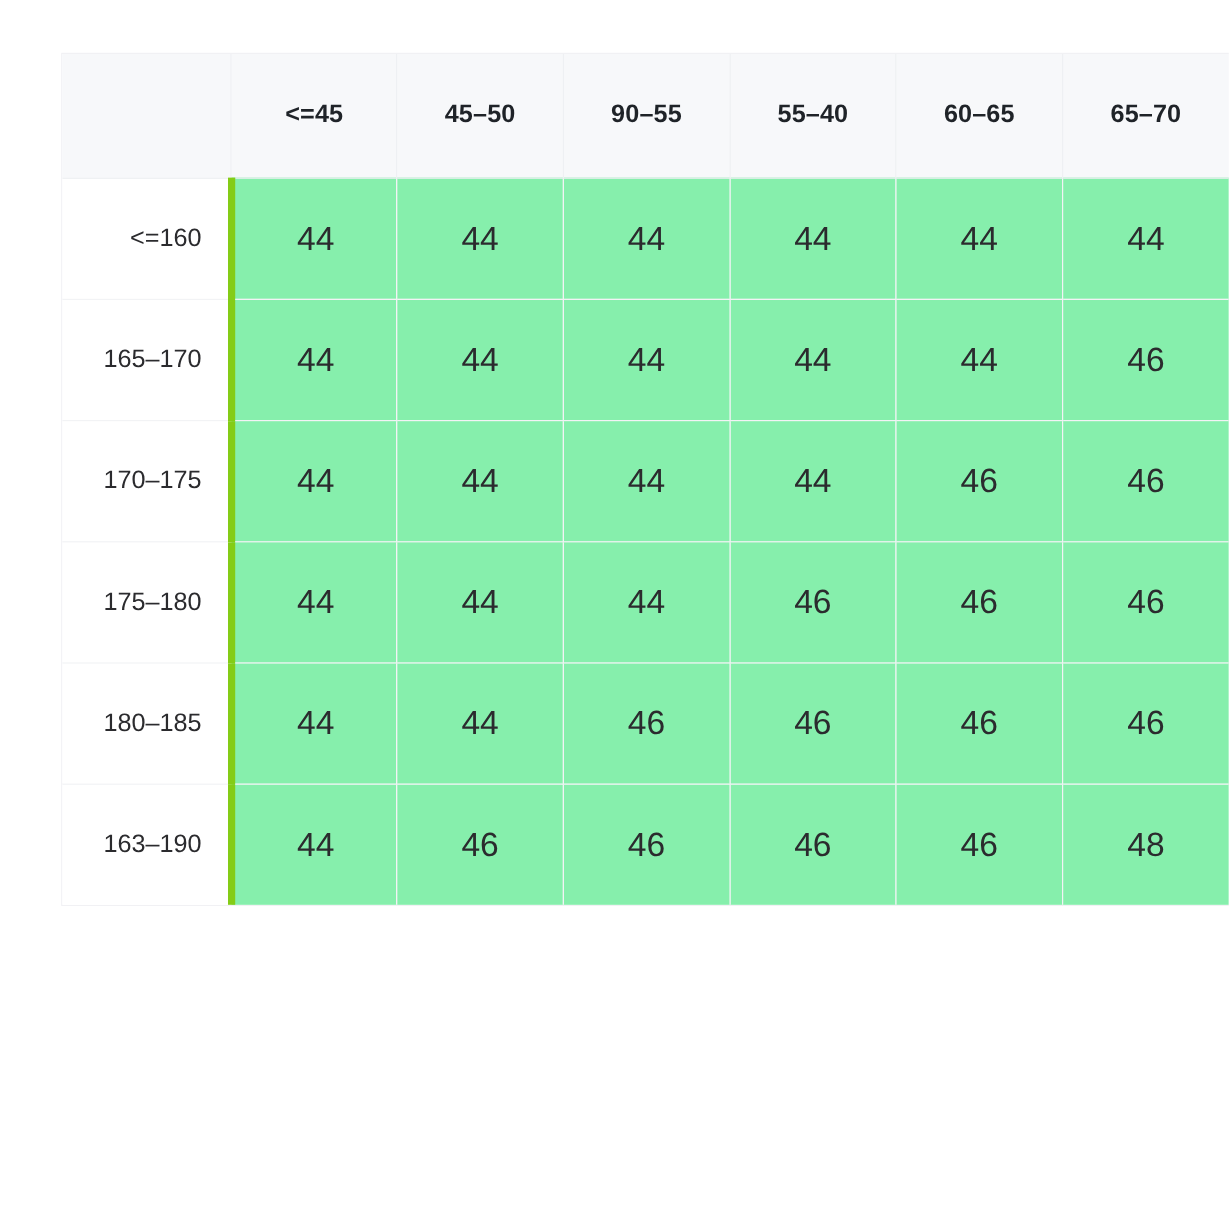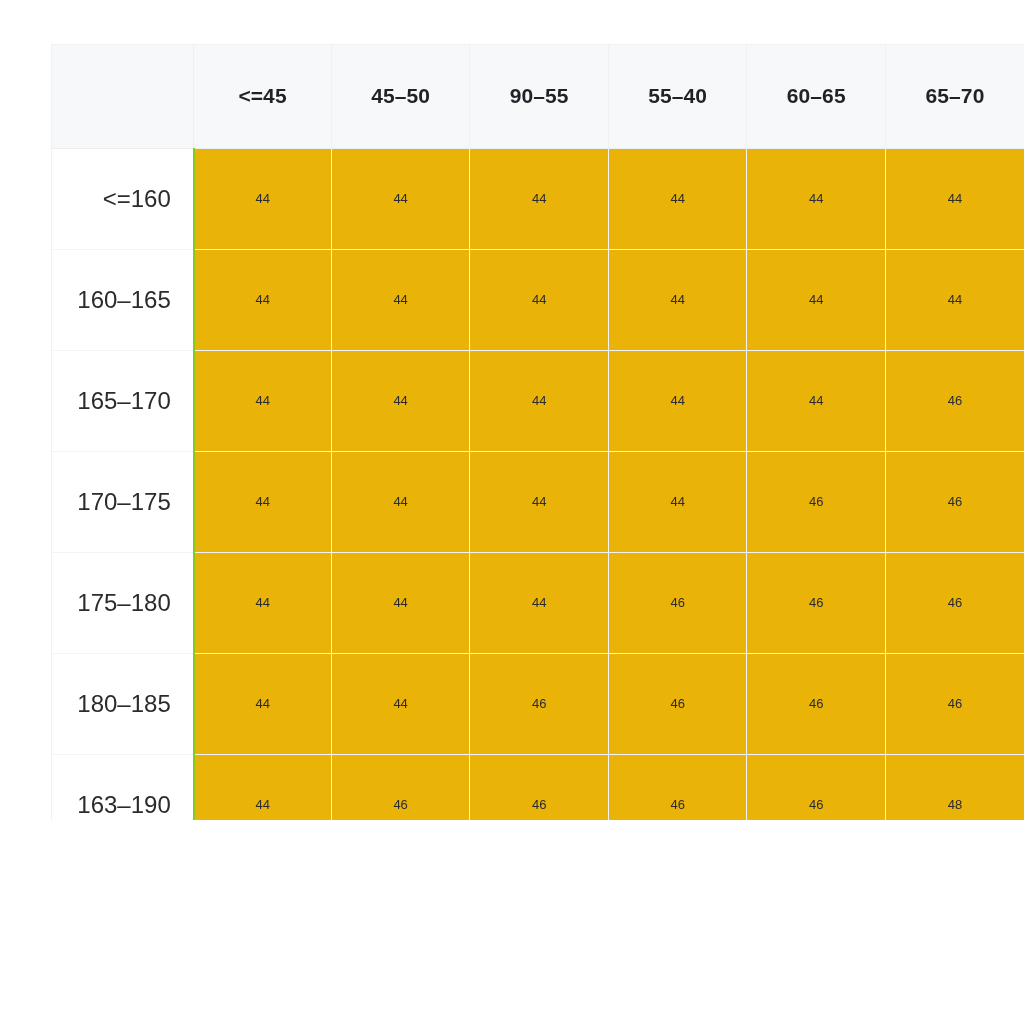--- a/index.html
+++ b/index.html
@@ -60,47 +60,47 @@
     background: #f7f8fa;
     border-right: 1px solid #eef0f3;
   }
   thead th:last-child {
     border-right: none;
   }
 
   tbody td {
     height: 101px;
     box-sizing: border-box;
-    font-size: 13px;
+    font-size: 28px;
     font-weight: normal;
     color: #2b2b2e;
     text-align: center;
     vertical-align: middle;
     border-right: 1px solid #f2f3f5;
     border-bottom: 1px solid #f2f3f5;
-    background: #eab308;
+    background: #86efac;
     white-space: nowrap;
   }
   tbody td:last-child {
     border-right: none;
   }
   tbody tr:last-child td {
     border-bottom: none;
   }
 
   tbody th.row-label {
     height: 101px;
     box-sizing: border-box;
-    font-size: 24px;
+    font-size: 21px;
     font-weight: normal;
     color: #2b2b2e;
     text-align: right;
     vertical-align: middle;
     padding-right: 22px;
-    border-right: 2px solid #84cc16;
+    border-right: 6px solid #84cc16;
     border-bottom: 1px solid #f2f3f5;
     background: #ffffff;
     white-space: nowrap;
   }
   tbody tr:last-child th.row-label {
     border-bottom: none;
   }
 </style>
 </head>
 <body>
@@ -123,29 +123,20 @@
         <th scope="col">45–50</th>
         <th scope="col">90–55</th>
         <th scope="col">55–40</th>
         <th scope="col">60–65</th>
         <th scope="col">65–70</th>
       </tr>
     </thead>
     <tbody>
       <tr>
         <th class="row-label" scope="row">&lt;=160</th>
-        <td>44</td>
-        <td>44</td>
-        <td>44</td>
-        <td>44</td>
-        <td>44</td>
-        <td>44</td>
-      </tr>
-      <tr>
-        <th class="row-label" scope="row">160–165</th>
         <td>44</td>
         <td>44</td>
         <td>44</td>
         <td>44</td>
         <td>44</td>
         <td>44</td>
       </tr>
       <tr>
         <th class="row-label" scope="row">165–170</th>
         <td>44</td>

